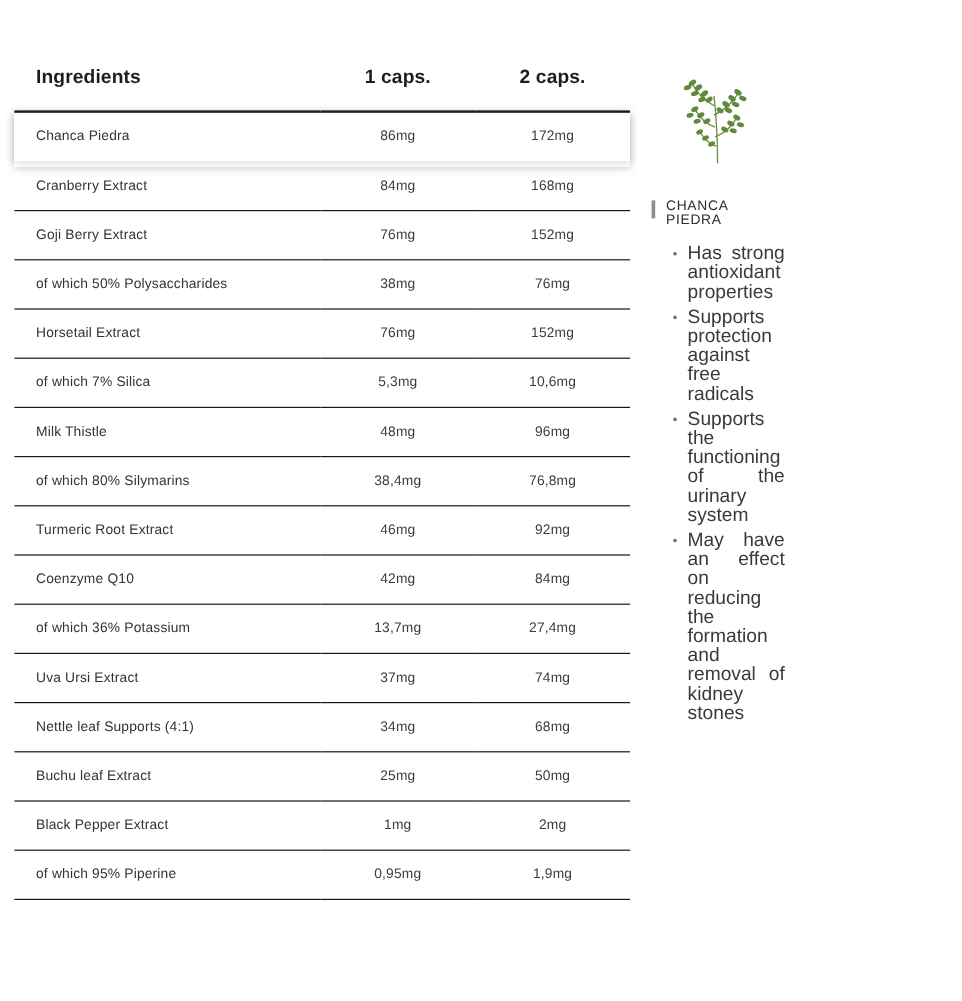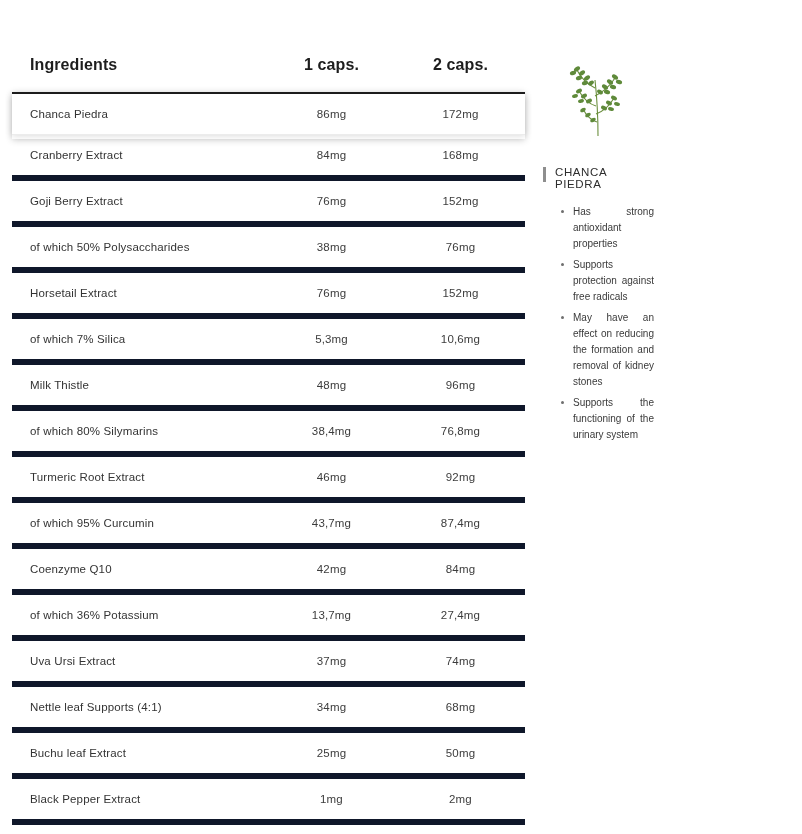--- a/index.html
+++ b/index.html
@@ -45,21 +45,21 @@
     letter-spacing: 0.1px;
   }
   table.ingredients th.col-name {
     text-align: left;
     padding-left: 18px;
   }
   table.ingredients td {
     font-size: 11.5px;
     color: #3c3c3c;
     padding: 14px 0;
-    border-bottom: 6px solid #0f172a;
+    border-bottom: 1px solid #0f172a;
     text-align: center;
     vertical-align: middle;
     letter-spacing: 0.15px;
   }
   table.ingredients td.col-name {
     text-align: left;
     padding-left: 18px;
     color: #333333;
   }
   
@@ -126,21 +126,21 @@
     letter-spacing: 0.6px;
     color: #2d2d2d;
     font-weight: normal;
   }
   ul.benefits {
     margin: 14px 0 0 0;
     padding-left: 18px;
     list-style: none;
   }
   ul.benefits li {
-    font-size: 10px;
+    font-size: 16px;
     line-height: 16px;
     color: #3a3a3a;
     margin-bottom: 5px;
     text-align: justify;
     position: relative;
     padding-left: 12px;
     max-width: 242px;
   }
   ul.benefits li::before {
     content: "";
@@ -218,25 +218,20 @@
             <td class="col-name">of which 80% Silymarins</td>
             <td>38,4mg</td>
             <td>76,8mg</td>
           </tr>
           <tr>
             <td class="col-name">Turmeric Root Extract</td>
             <td>46mg</td>
             <td>92mg</td>
           </tr>
           <tr>
-            <td class="col-name">of which 95% Curcumin</td>
-            <td>43,7mg</td>
-            <td>87,4mg</td>
-          </tr>
-          <tr>
             <td class="col-name">Coenzyme Q10</td>
             <td>42mg</td>
             <td>84mg</td>
           </tr>
           <tr>
             <td class="col-name">of which 36% Potassium</td>
             <td>13,7mg</td>
             <td>27,4mg</td>
           </tr>
           <tr>
@@ -316,18 +311,18 @@
     </div>
 
     <div class="side-title-wrap">
       <div class="title-bar"></div>
       <div class="side-title">CHANCA PIEDRA</div>
     </div>
 
     <ul class="benefits" id="benefits-list">
         <li>Has strong antioxidant properties</li>
         <li>Supports protection against free radicals</li>
+        <li>Supports the functioning of the urinary system</li>
         <li>May have an effect on reducing the formation and removal of kidney stones</li>
-        <li>Supports the functioning of the urinary system</li>
       </ul>
   </div>
 
 </div>
 
 </body></html>

